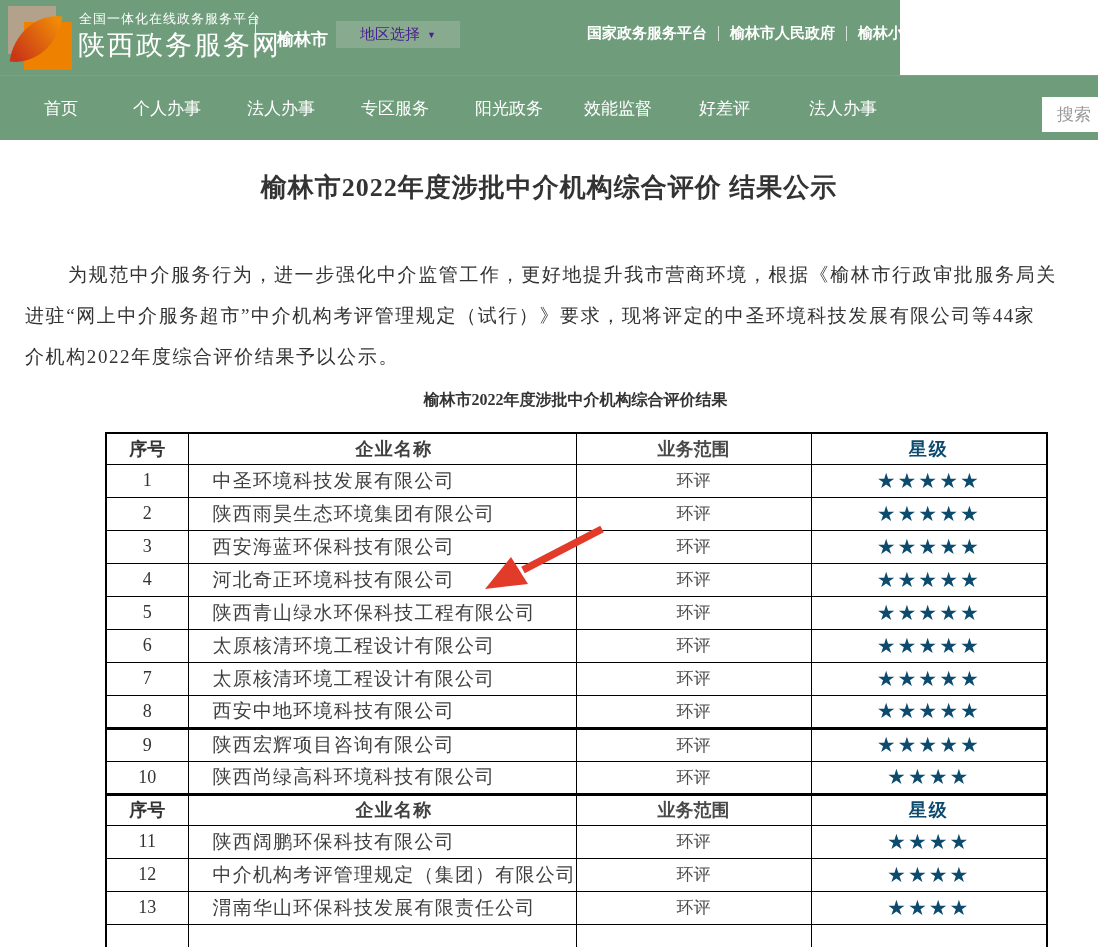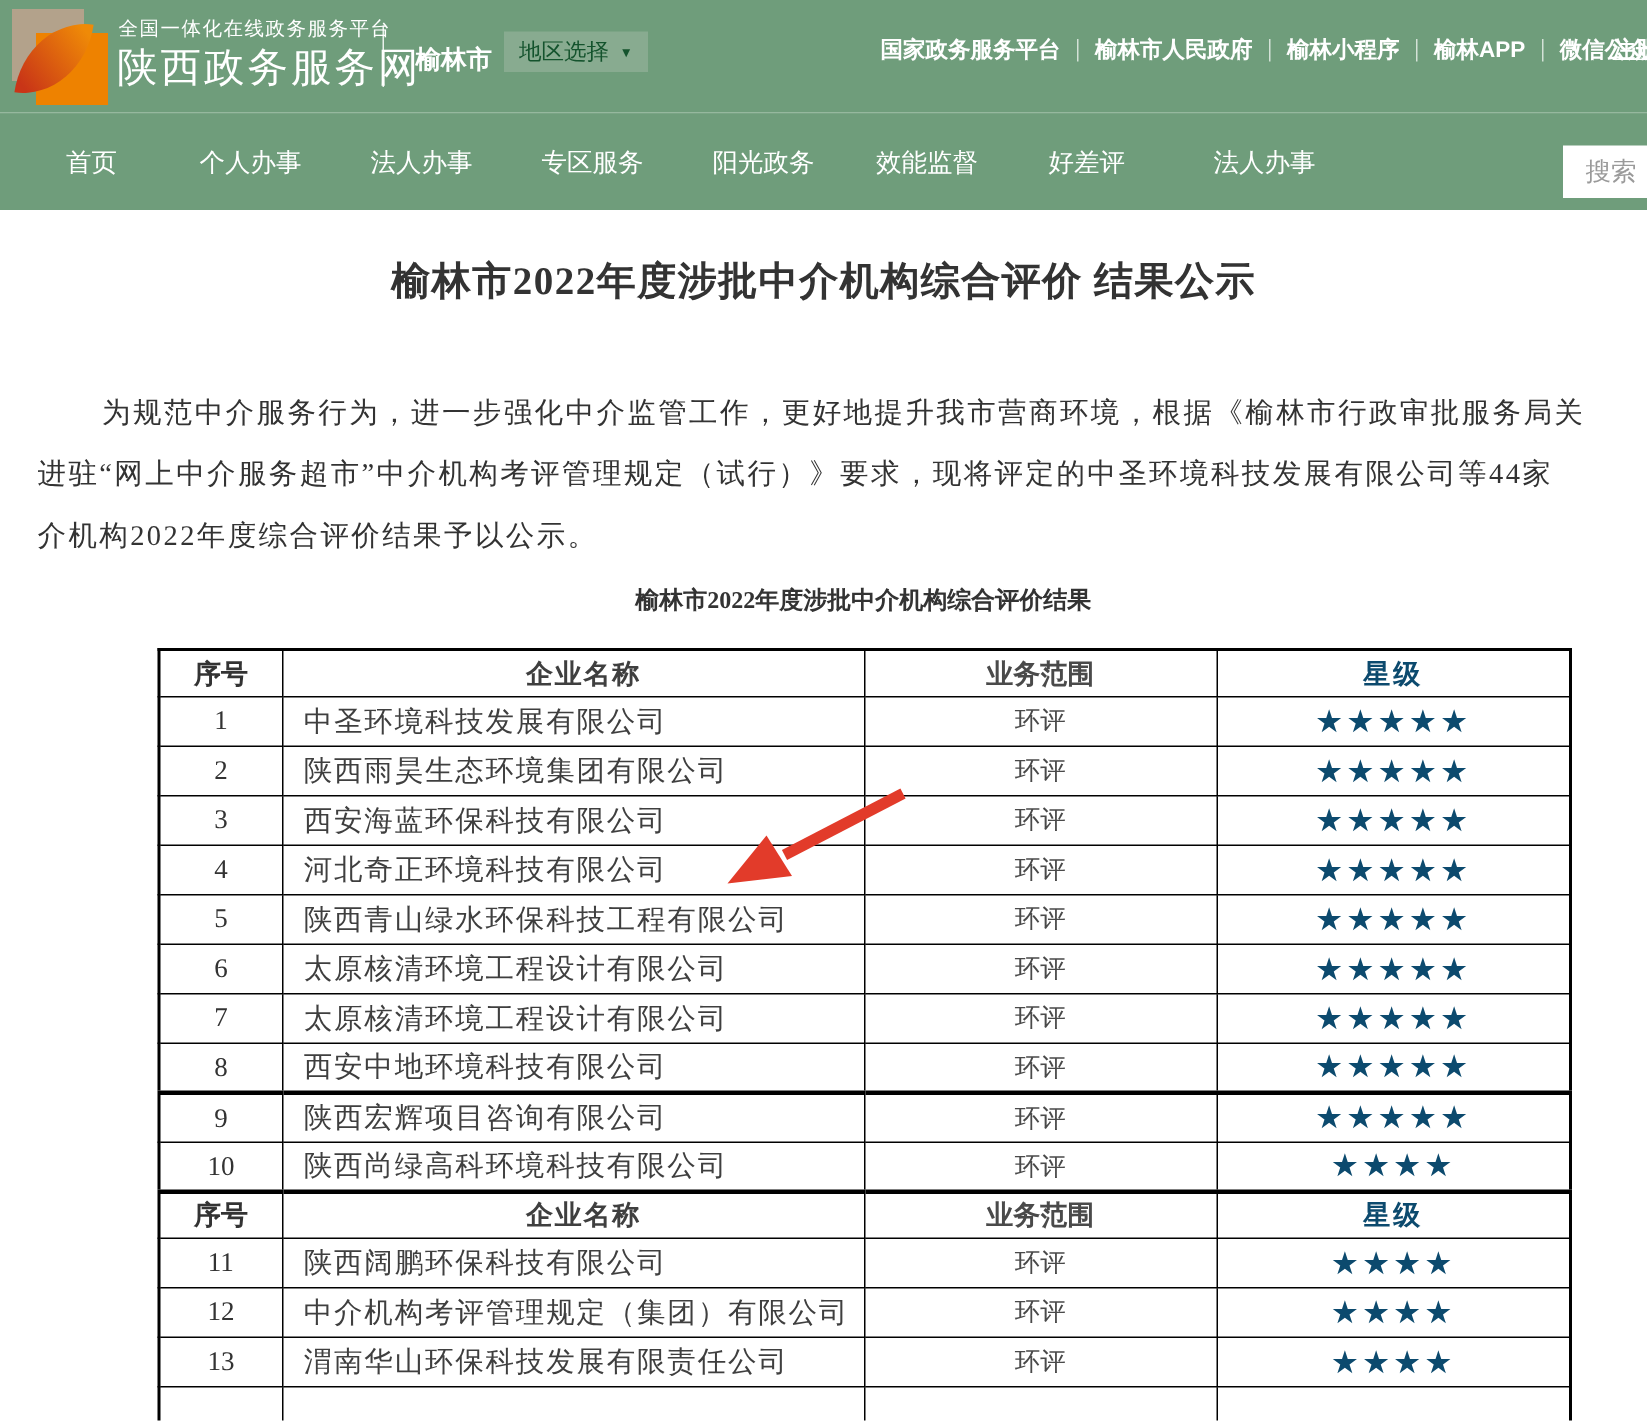--- a/index.html
+++ b/index.html
@@ -1,39 +1,39 @@
 <!DOCTYPE html>
 <html style="--green: #6f9d7b; --region-bg: #88ab90;"><head>
 <meta charset="utf-8">
 <style>
   * { margin:0; padding:0; box-sizing:border-box; }
   html,body { width:1098px; height:947px; overflow:hidden; background:#fff;
               font-family:"Liberation Sans","DejaVu Sans",sans-serif; }
   body { position:relative; }
 
   
-  .topbar { position:absolute; left:0; top:0; width:1098px; height:75px; background:var(--green,#6f9d7b); }
+  .topbar { position:absolute; left:0; top:0; width:900px; height:75px; background:var(--green,#6f9d7b); }
   .navbar { position:absolute; left:0; top:75px; width:1098px; height:65px; background:var(--green,#6f9d7b); border-top:1px solid rgba(255,255,255,0.08); }
 
   .logo { position:absolute; left:8px; top:6px; width:64px; height:64px; }
   .logo-tan    { position:absolute; left:0; top:0; width:48px; height:48px; background:#b3a28b; }
   .logo-orange { position:absolute; right:0; bottom:0; width:48px; height:48px; background:#ee8200; }
   .logo-leaf   { position:absolute; left:5px; top:7px; width:46px; height:52px;
                  background:linear-gradient(45deg,#c93517 10%,#ef8a07 90%);
                  border-radius:100% 0 100% 0; transform:rotate(8deg); }
 
   .brand-small { position:absolute; left:79px; top:10px; color:#fff; font-size:13px; letter-spacing:1px; }
   .brand-big   { position:absolute; left:78px; top:27px; color:#fff; font-size:27px; letter-spacing:2px; }
 
   .v-divider { position:absolute; left:255px; top:17px; width:1px; height:41px; background:rgba(255,255,255,0.85); }
 
   .city { position:absolute; left:277px; top:28px; color:#fff; font-size:17px; font-weight:bold; }
 
-  .region-btn { position:absolute; left:336px; top:21px; height:27px; padding:0 10px;
-                background:var(--region-bg,#88ab90); color:#14532d; font-size:15px;
+  .region-btn { position:absolute; left:336px; top:21px; height:27px; padding:0 24px;
+                background:var(--region-bg,#88ab90); color:#4c1d95; font-size:15px;
                 display:flex; align-items:center; border:none; cursor:pointer; }
   .region-btn .caret { font-size:9px; margin-left:7px; }
 
   .quick-links { position:absolute; left:576px; top:24px; display:flex; align-items:center; }
   .quick-links a { color:#fff; font-size:15px; font-weight:bold; text-decoration:none; padding:0 11px; white-space:nowrap; }
   .ql-sep { width:1px; height:15px; background:rgba(255,255,255,0.7); }
 
   .register { position:absolute; left:1075px; top:24px; color:#fff; font-size:15px; font-weight:bold; white-space:nowrap; }
 
   .nav-item { position:absolute; top:0; height:65px; display:flex; align-items:center;
@@ -61,21 +61,21 @@
 
   
   .results-table { position:absolute; left:105px; top:432px; width:941px;
                    border-collapse:collapse; table-layout:fixed;
                    border:2px solid #000;
                    font-family:"Liberation Serif","DejaVu Serif",serif; color:#333; }
   .results-table th, .results-table td { border:1px solid #000; overflow:hidden; }
   .results-table th { height:31px; font-size:18px; font-weight:bold; text-align:center; }
   .results-table td { height:33px; }
   .col-no    { width:82px;  text-align:center; font-size:18px; }
-  .col-name  { width:388px; text-align:left; padding-left:14px; font-size:19px; letter-spacing:1.2px; color:#3f3f3f; white-space:nowrap; }
+  .col-name  { width:388px; text-align:left; padding-left:24px; font-size:19px; letter-spacing:1.2px; color:#3f3f3f; white-space:nowrap; }
   .col-scope { width:235px; text-align:center; font-size:17px; color:#4a4a4a; }
   .col-stars { width:236px; text-align:center; font-size:21px; color:#0c4a6e; letter-spacing:2px;
                font-family:"DejaVu Sans",sans-serif; }
   tr.thick-bottom th, tr.thick-bottom td { border-bottom-width:3px; }
 
   
   .arrow-overlay { position:absolute; left:478px; top:518px; width:132px; height:80px; z-index:5; pointer-events:none; }
 </style>
 </head>
 <body>

